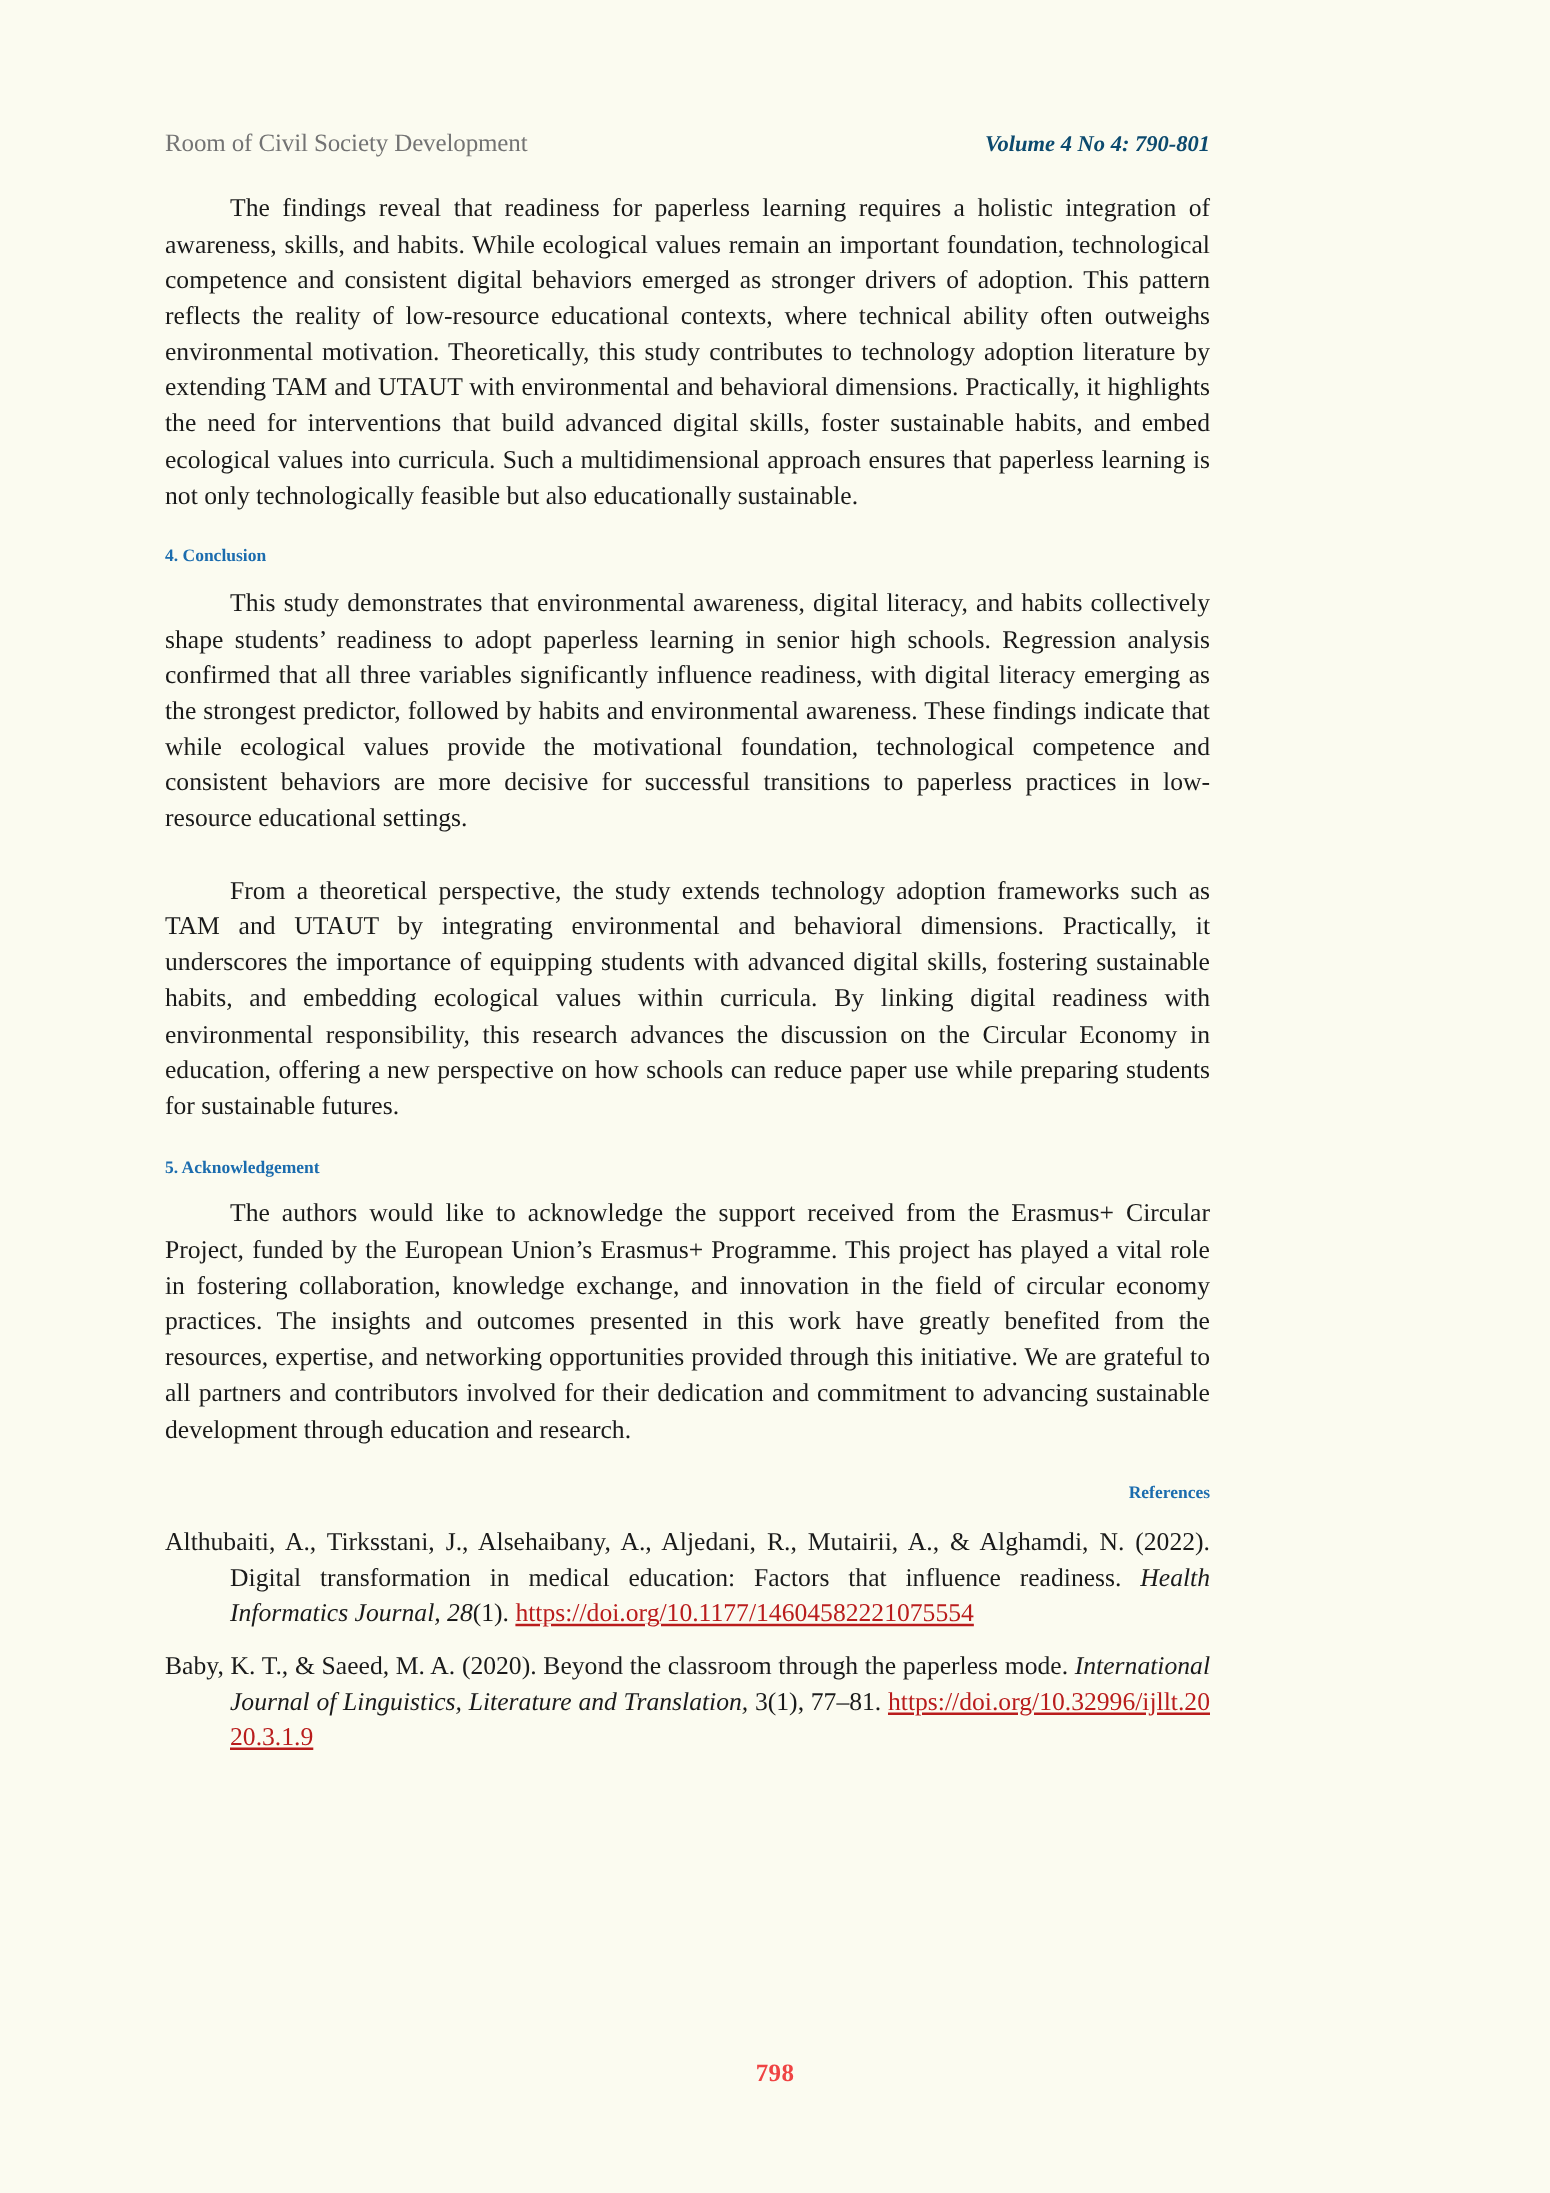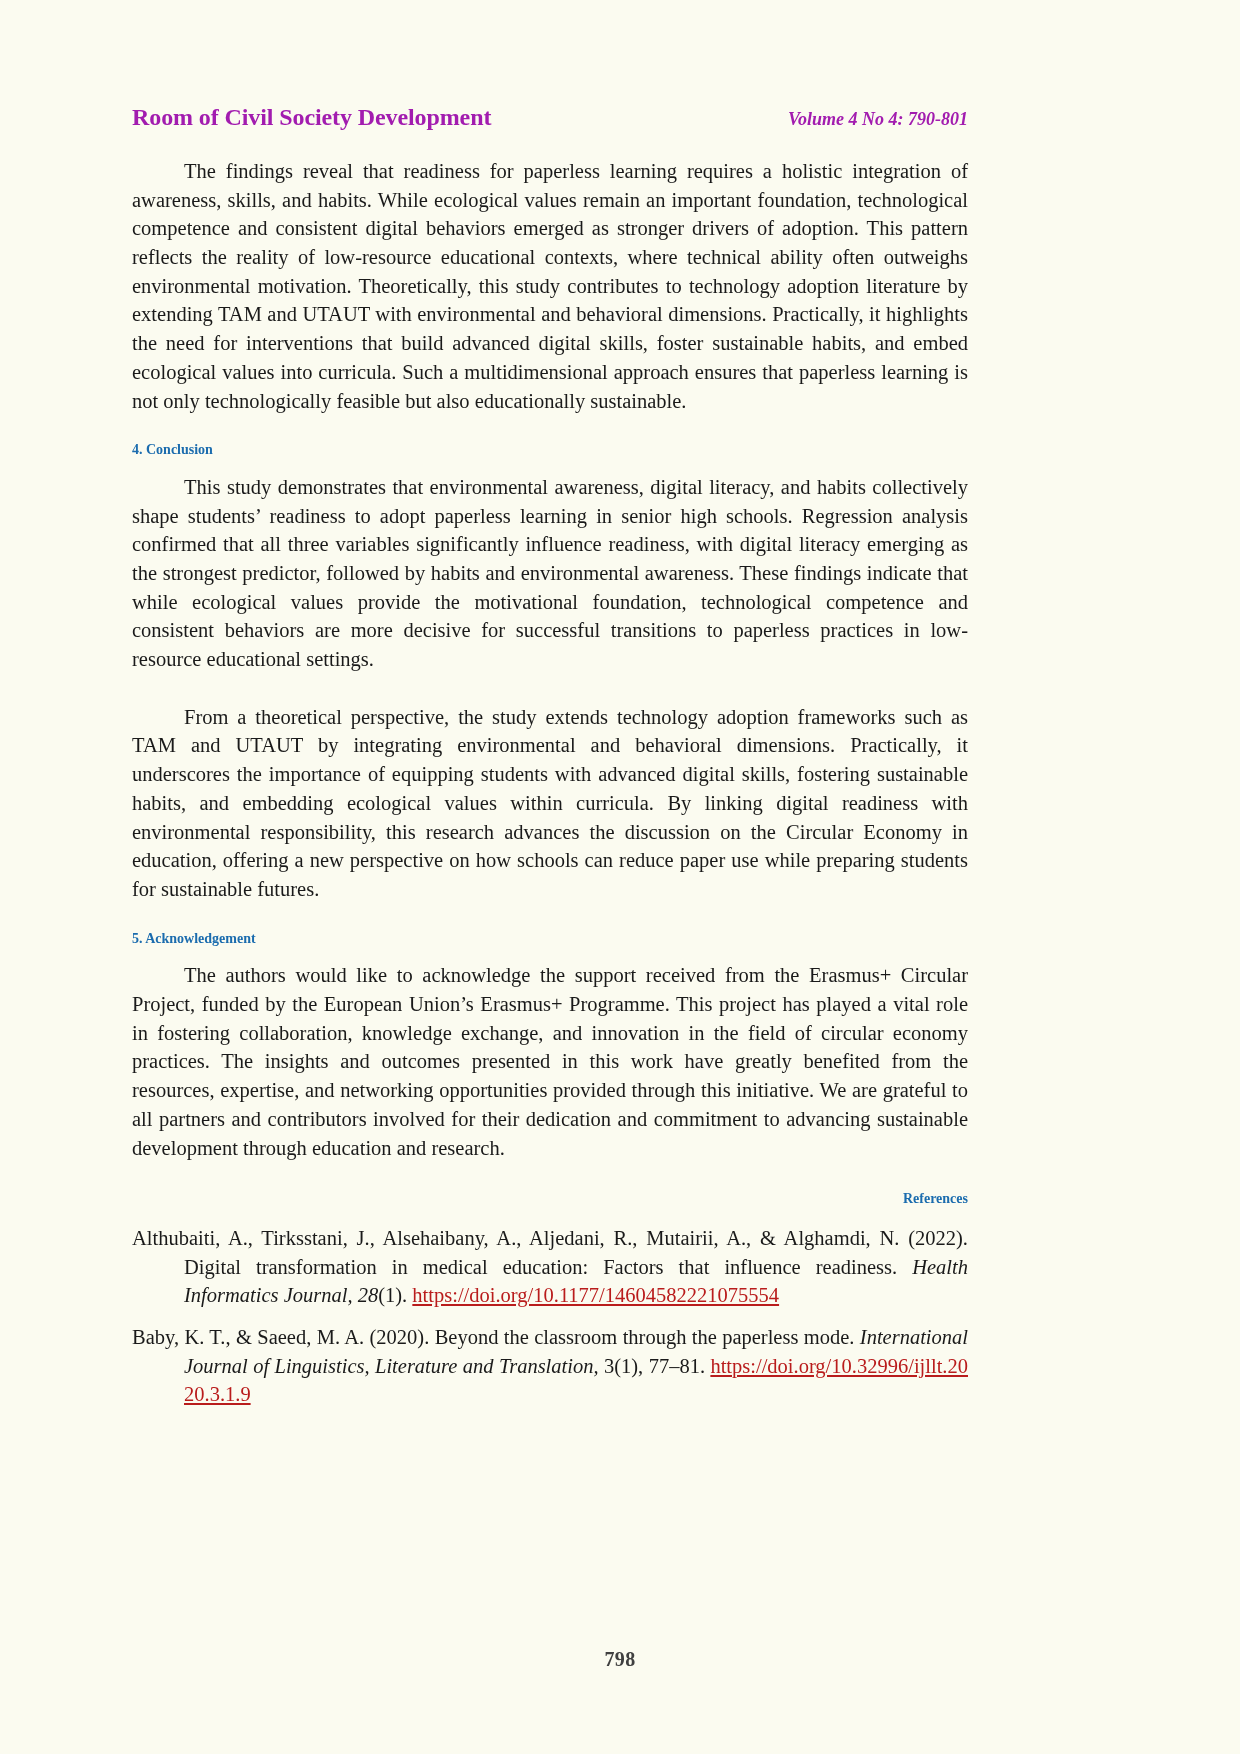--- a/index.html
+++ b/index.html
@@ -33,31 +33,31 @@
 
   
   .running-head {
     display: flex;
     justify-content: space-between;
     align-items: baseline;
     width: 836px;
     margin-bottom: 26px;
   }
   .rh-left {
-    font-size: 24px;
-    font-weight: bold;
-    color: #a21caf;
+    font-size: 20px;
+    font-weight: normal;
+    color: #737373;
     letter-spacing: -0.1px;
     white-space: nowrap;
   }
   .rh-right {
     font-size: 18px;
     font-style: italic;
     font-weight: bold;
-    color: #a21caf;
+    color: #0c4a6e;
     white-space: nowrap;
   }
 
   
   p.body {
     margin: 0 0 0 0;
     font-size: 20.5px;
     line-height: 1.40;
     text-align: justify;
     text-indent: 52px;
@@ -107,21 +107,21 @@
 
   
   .folio {
     position: absolute;
     left: 0;
     right: 0;
     top: 1648px;
     text-align: center;
     font-size: 20px;
     font-weight: bold;
-    color: #404040;
+    color: #ef4444;
     letter-spacing: 0.3px;
   }
 </style>
 </head>
 <body>
 
 <div class="page">
 
   <div class="content">
 

